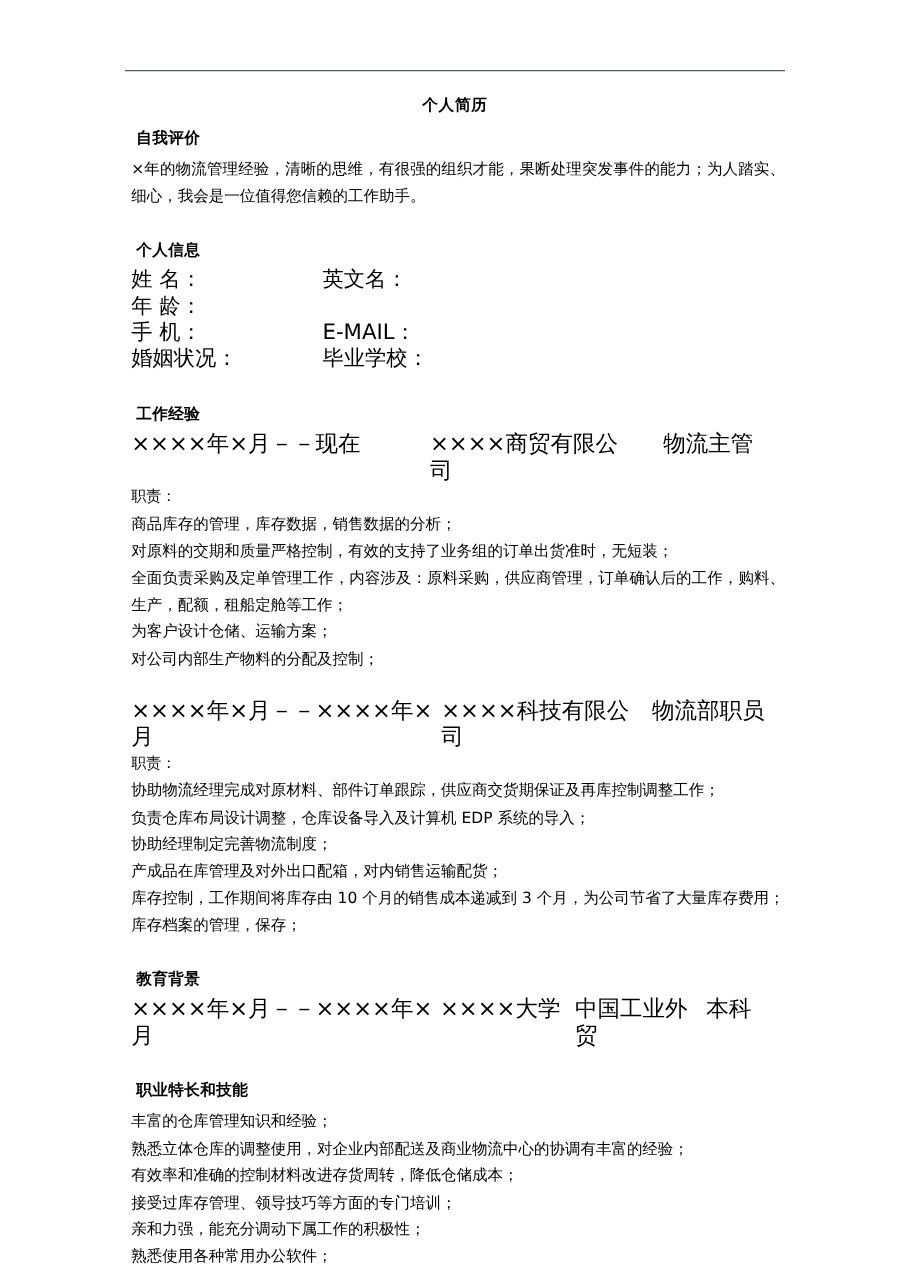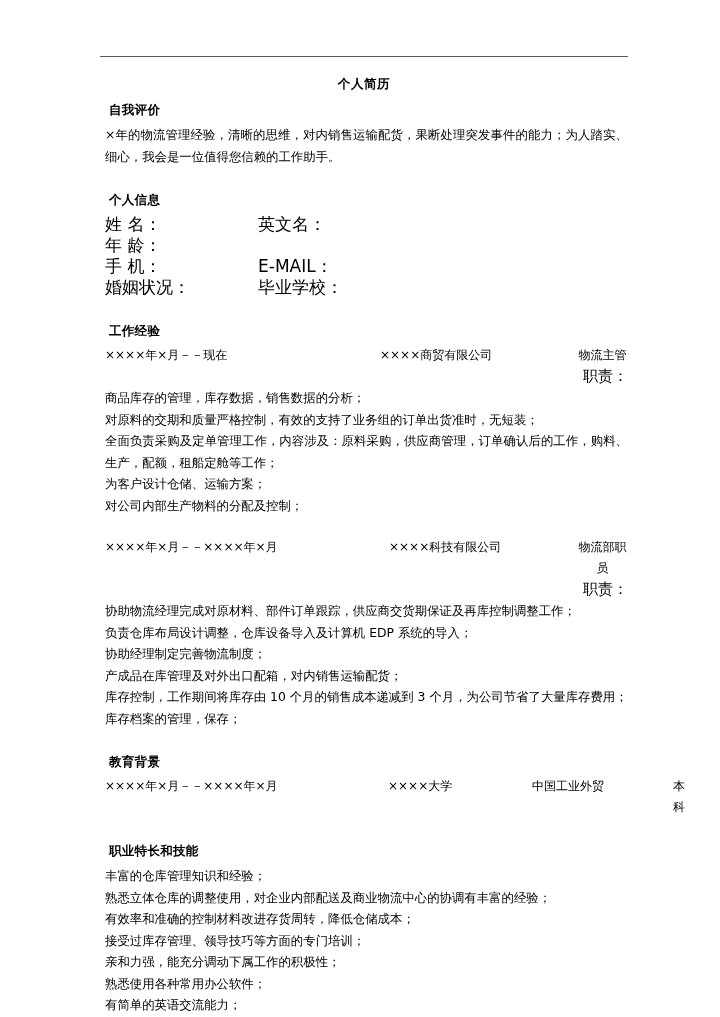--- a/index.html
+++ b/index.html
@@ -47,26 +47,25 @@
   }
   .section-head {
     font-size: 12.5px;
     font-weight: bold;
     line-height: 21px;
     letter-spacing: 0.3px;
     margin: 4px;
     padding-left: 5px;
   }
   .line {
-    font-size: 15px;
+    font-size: 12px;
     line-height: 21px;
     margin: 0;
     padding-left: 5px;
     white-space: normal;
-    text-align: right;
   }
   .para {
     font-size: 12.4px;
     line-height: 21.5px;
     margin: 0;
     padding-left: 5px;
     text-align: justify;
   }
   .gap-lg { height: 18px; }
   .blank-line { height: 21px; }
@@ -76,26 +75,25 @@
     font-size: 17px;
     line-height: 21px;
     padding-left: 5px;
     display: flex;
   }
   .info-col-a { width: 153px; flex: 0 0 153px; }
   .info-col-b { flex: 1 1 auto; }
 
   
   .rec-row {
-    font-size: 12px;
+    font-size: 18px;
     line-height: 21px;
     padding-left: 5px;
     display: flex;
     align-items: baseline;
-    gap: 36px;
   }
   .rec-date   { width: 239px; flex: 0 0 239px; }
   .rec-date-w { width: 248px; flex: 0 0 248px; }
   .rec-org    { width: 161px; flex: 0 0 161px; }
   .rec-org-n  { width: 152px; flex: 0 0 152px; }
   .rec-role   { flex: 1 1 auto; text-align: center; }
 
   .edu-date  { width: 247px; flex: 0 0 247px; }
   .edu-sch   { width: 108px; flex: 0 0 108px; }
   .edu-major { width: 105px; flex: 0 0 105px; }
@@ -106,21 +104,21 @@
 
 <div class="page">
   <div class="content">
 
     <div class="top-rule"></div>
 
     <div class="doc-title">个人简历</div>
 
     <div class="section">
       <div class="section-head">自我评价</div>
-      <div class="para">×年的物流管理经验，清晰的思维，对内销售运输配货，果断处理突发事件的能力；为人踏实、细心，我会是一位值得您信赖的工作助手。</div>
+      <div class="para">×年的物流管理经验，清晰的思维，有很强的组织才能，果断处理突发事件的能力；为人踏实、细心，我会是一位值得您信赖的工作助手。</div>
     </div>
 
     <div class="gap-lg"></div>
 
     <div class="section">
       <div class="section-head">个人信息</div>
 
       <div class="info-row">
         <span class="info-col-a">姓 名：</span>
         <span class="info-col-b">英文名：</span>

